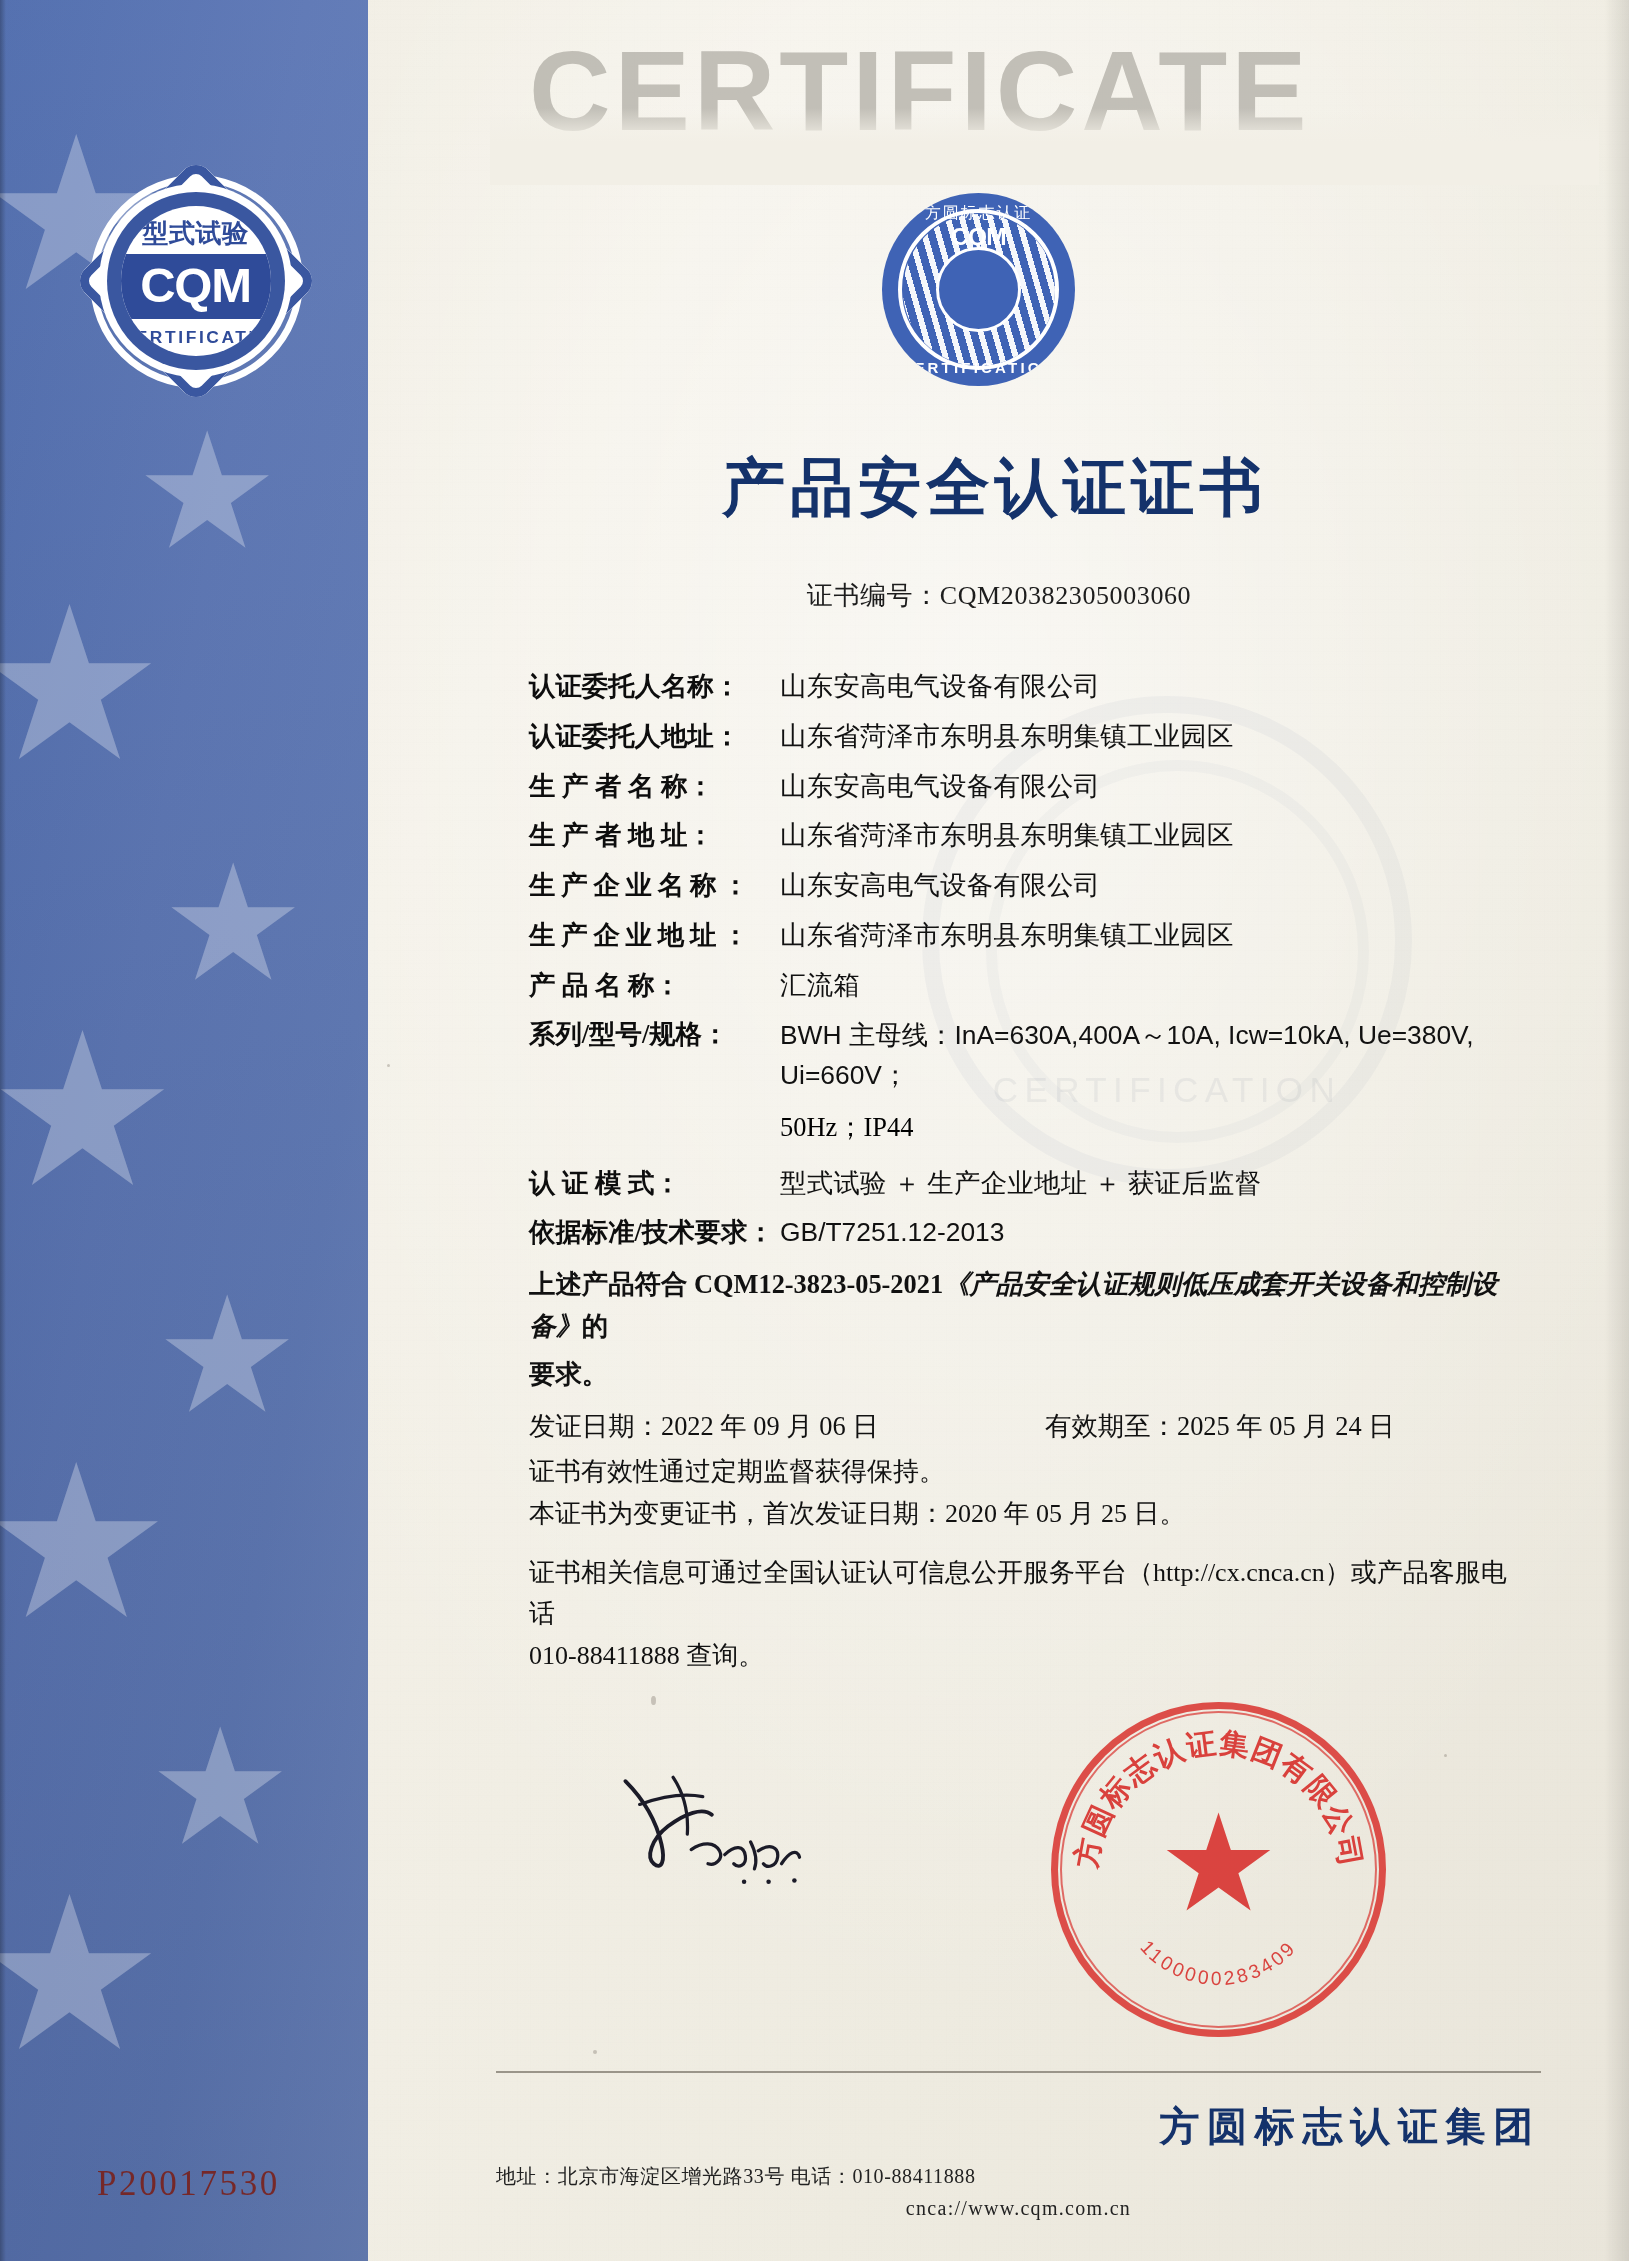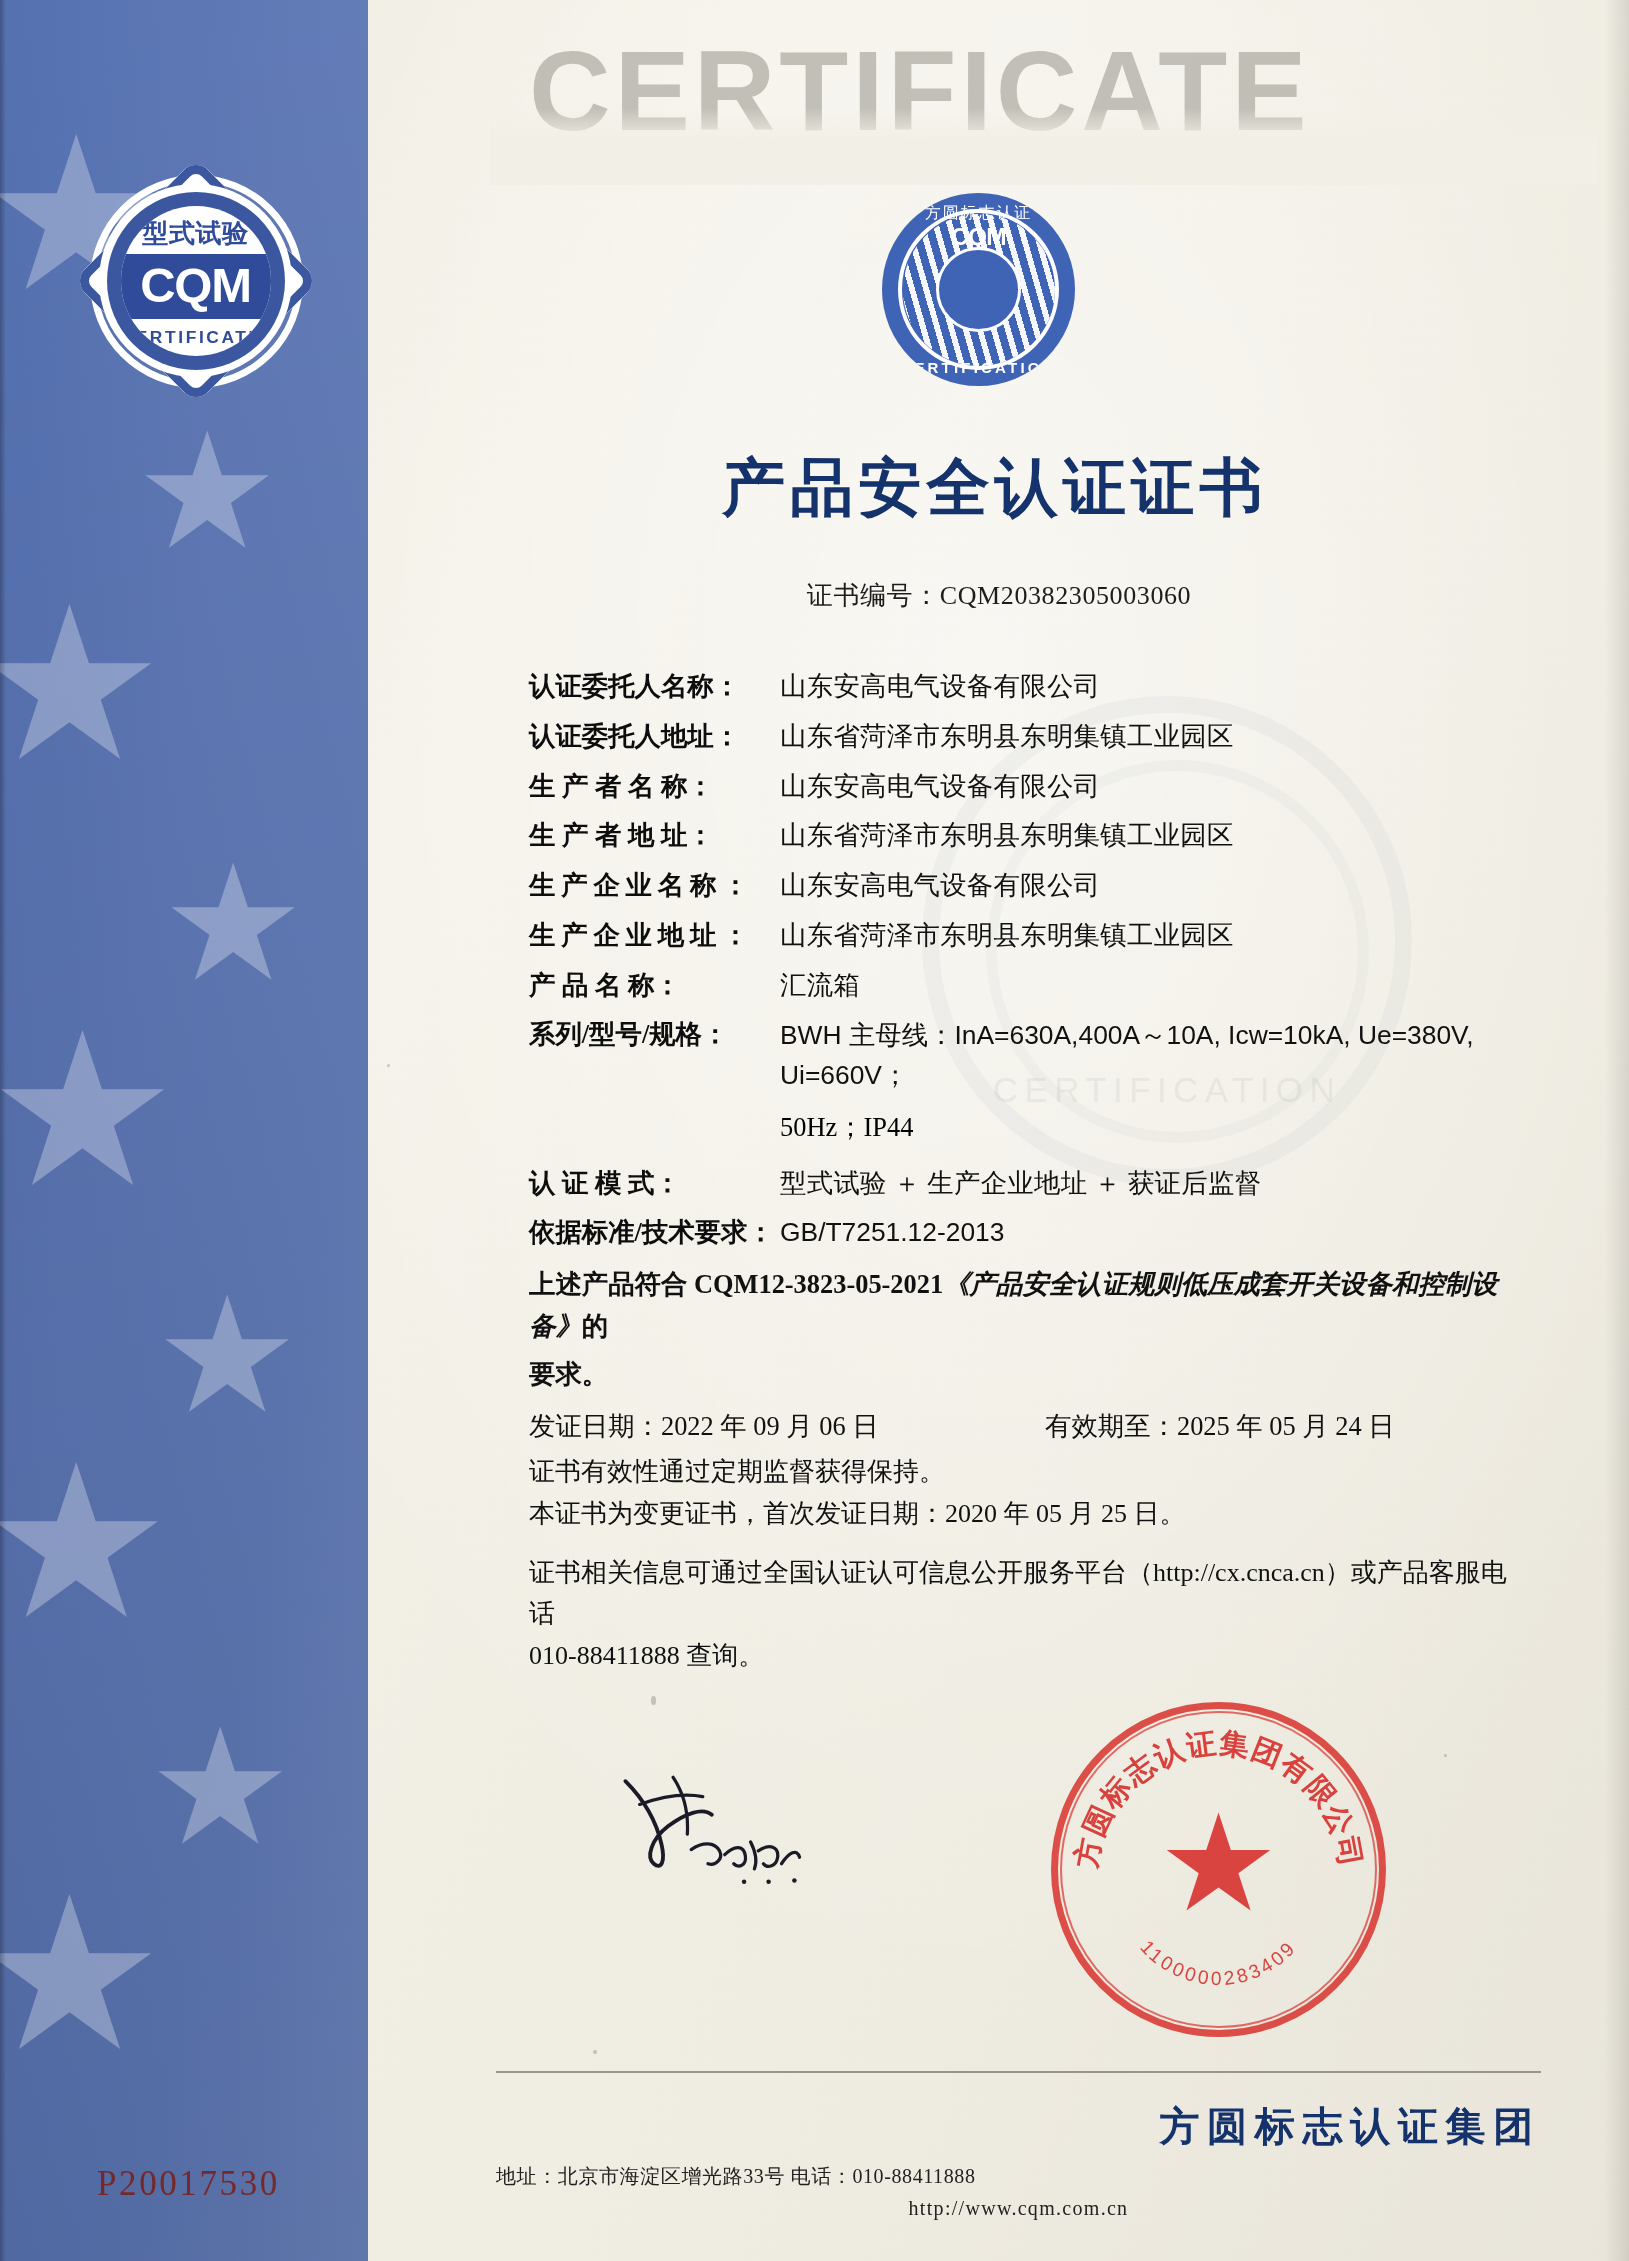--- a/index.html
+++ b/index.html
@@ -695,21 +695,21 @@
       <text class="seal-text-num">
         <textPath href="#arcBottom" startOffset="50%" text-anchor="middle">1100000283409</textPath>
       </text>
     </svg>
     <div class="star-red">★</div>
   </div>
 
   <div class="footer-rule"></div>
   <div class="footer-org">方圆标志认证集团</div>
   <div class="footer-addr">地址：北京市海淀区增光路33号   电话：010-88411888</div>
-  <div class="footer-url">http://www.cqm.com.cn</div>
+  <div class="footer-url">cnca://www.cqm.com.cn</div>
 
   <div class="edge-left"></div>
   <div class="edge-right"></div>
   <div class="speck" style="left:651px; top:1696px; width:4.5px; height:9px;"></div>
   <div class="speck" style="left:387px; top:1064px; width:3.2px; height:3.2px;"></div>
   <div class="speck" style="left:1444px; top:1754px; width:3.2px; height:3.2px;"></div>
   <div class="speck" style="left:593px; top:2050px; width:3.9px; height:3.9px;"></div>
 </div>
 
 

